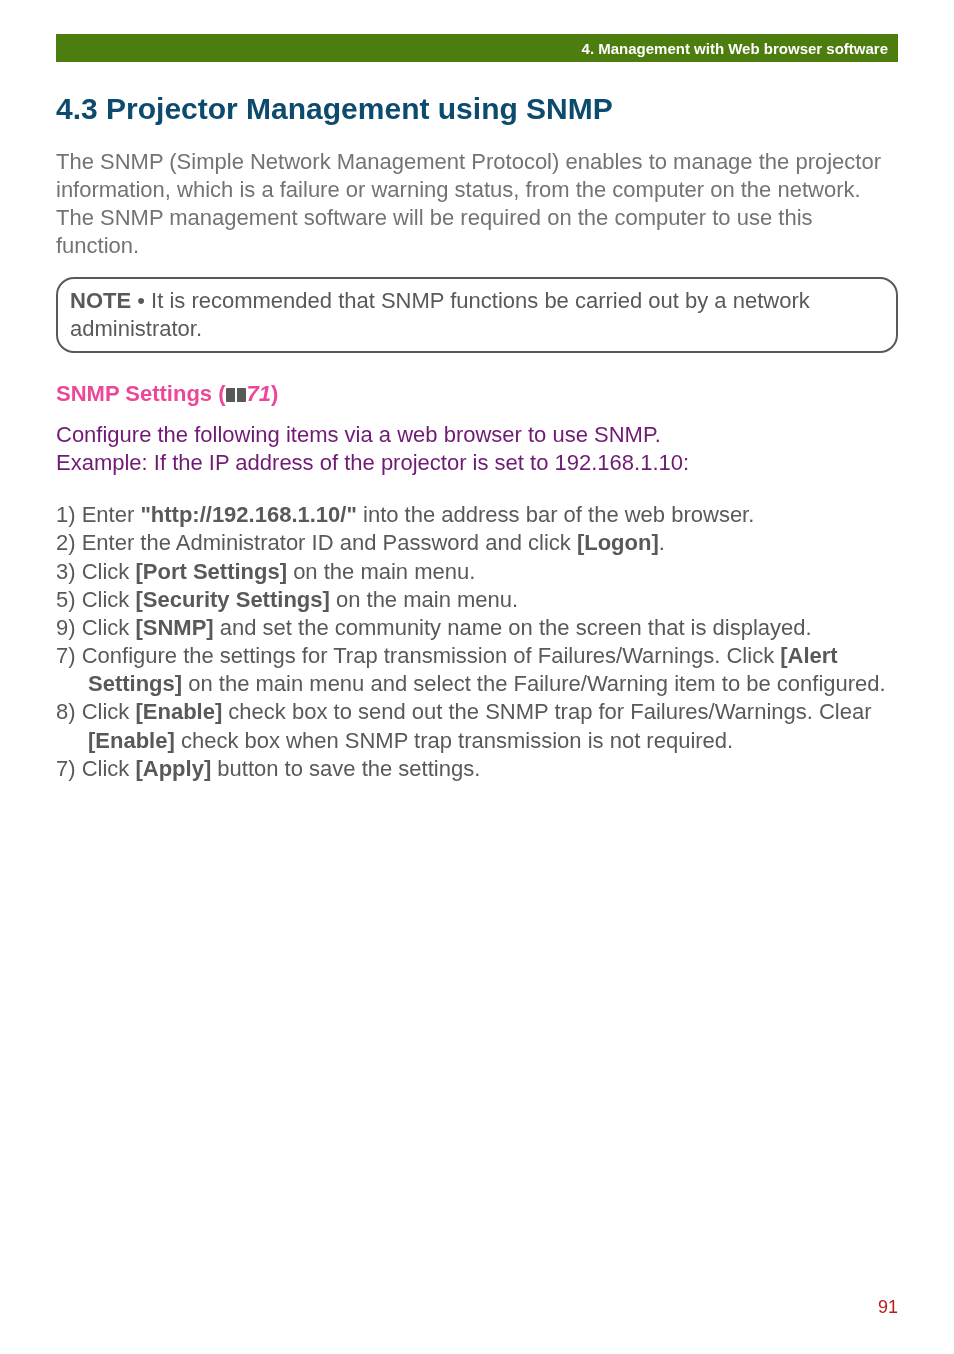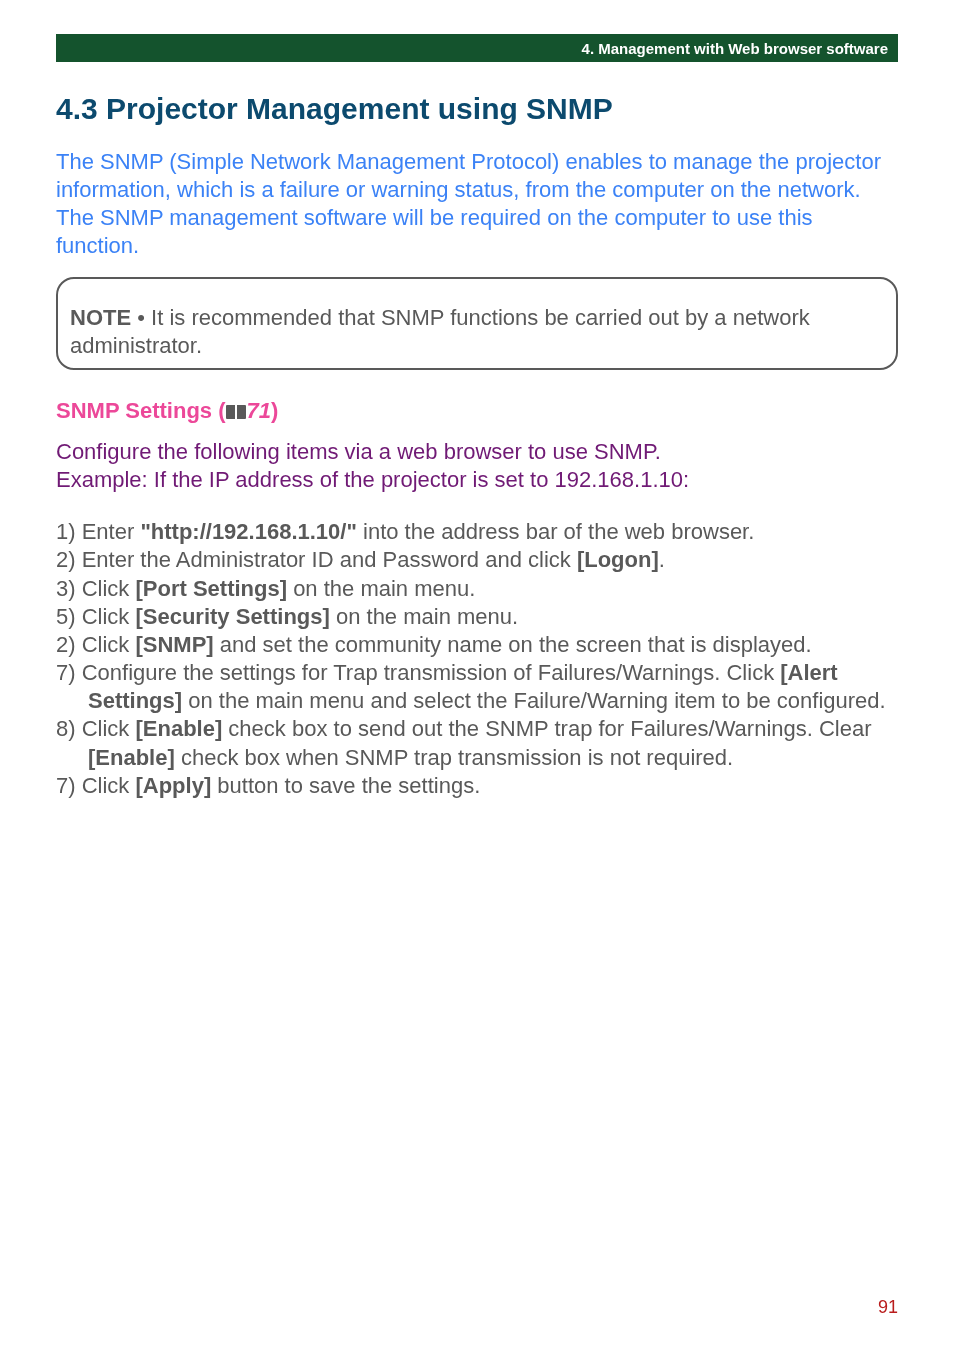--- a/index.html
+++ b/index.html
@@ -9,21 +9,21 @@
     background: #ffffff;
     color: #595959;
     position: relative;
   }
   .header-bar {
     position: absolute;
     top: 34px;
     left: 56px;
     right: 56px;
     height: 28px;
-    background: #14532d;
+    background: #4d7c0f;
     display: flex;
     align-items: center;
     justify-content: flex-end;
     padding-right: 10px;
   }
   .header-bar .header-text {
     color: #ffffff;
     font-weight: bold;
     font-size: 15px;
   }
@@ -37,27 +37,27 @@
     font-size: 30px;
     font-weight: 900;
     color: #0c4a6e;
     margin-bottom: 22px;
     font-family: Arial, Helvetica, sans-serif;
     letter-spacing: 0px;
   }
   .intro {
     font-size: 22px;
     line-height: 1.28;
-    color: #3b82f6;
+    color: #737373;
     margin-bottom: 16px;
   }
   .note-box {
     border: 2.5px solid #595959;
     border-radius: 18px;
-    padding: 25px 12px 8px 12px;
+    padding: 8px 12px 8px 12px;
     font-size: 22px;
     line-height: 1.28;
     color: #595959;
     margin-bottom: 28px;
   }
   .note-label {
     font-weight: 900;
   }
   h2.sub-title {
     font-size: 22px;
@@ -139,21 +139,21 @@
   <p class="para">
     <span>Configure the following items via a web browser to use SNMP.</span><br>
     <span>Example: If the IP address of the projector is set to 192.168.1.10:</span>
   </p>
 
   <ol class="steps">
     <li><span>1) Enter </span><span class="b">"http://192.168.1.10/"</span><span> into the address bar of the web browser.</span></li>
     <li><span>2) Enter the Administrator ID and Password and click </span><span class="b">[Logon]</span><span>.</span></li>
     <li><span>3) Click </span><span class="b">[Port Settings]</span><span> on the main menu.</span></li>
     <li><span>5) Click </span><span class="b">[Security Settings]</span><span> on the main menu.</span></li>
-    <li><span>2) Click </span><span class="b">[SNMP]</span><span> and set the community name on the screen that is displayed.</span></li>
+    <li><span>9) Click </span><span class="b">[SNMP]</span><span> and set the community name on the screen that is displayed.</span></li>
     <li><span>7) Configure the settings for Trap transmission of Failures/Warnings. Click </span><span class="b">[Alert Settings]</span><span> on the main menu and select the Failure/Warning item to be configured.</span></li>
     <li><span>8) Click </span><span class="b">[Enable]</span><span> check box to send out the SNMP trap for Failures/Warnings. Clear </span><span class="b">[Enable]</span><span> check box when SNMP trap transmission is not required.</span></li>
     <li><span>7) Click </span><span class="b">[Apply]</span><span> button to save the settings.</span></li>
   </ol>
 
 </div>
 
 <div class="page-num">91</div>
 
 </body></html>

